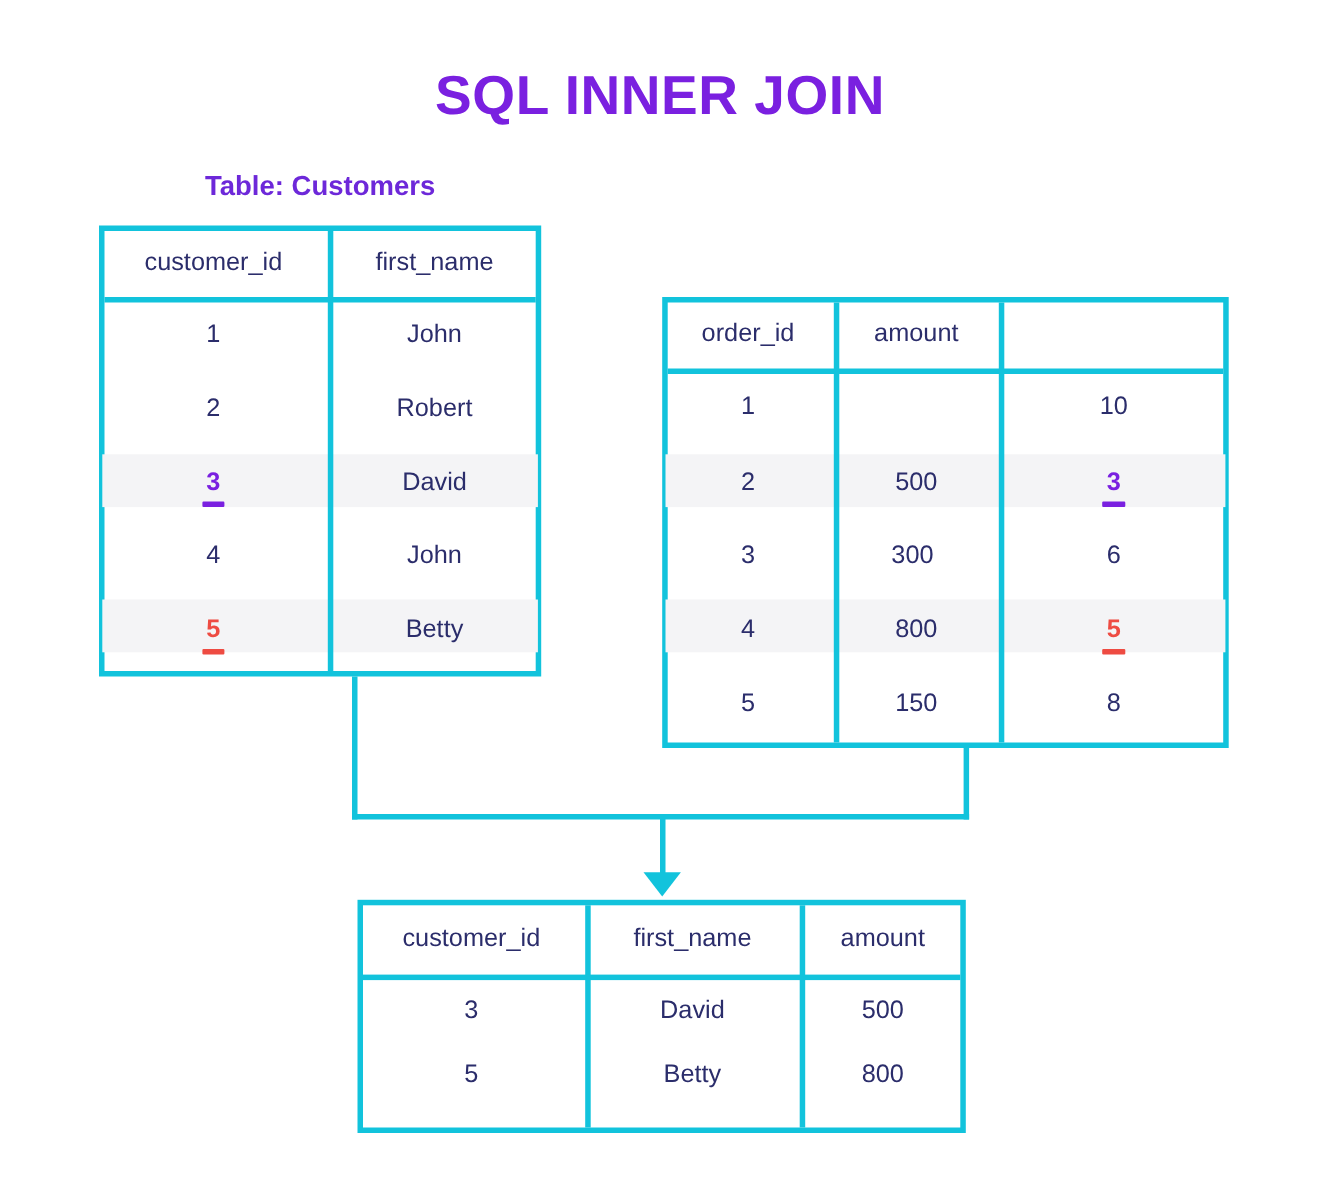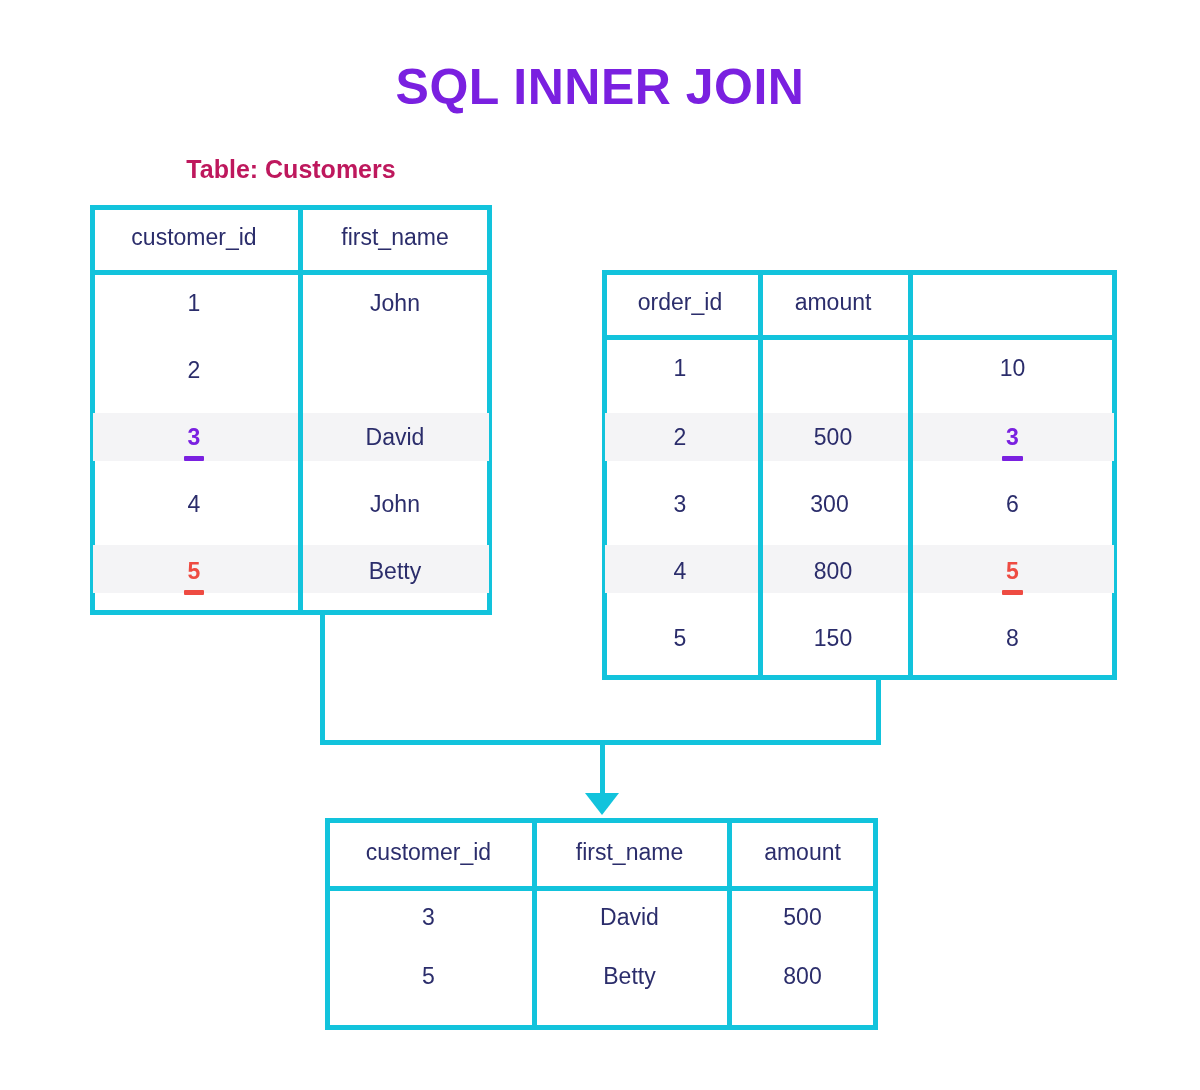--- a/index.html
+++ b/index.html
@@ -27,21 +27,21 @@
     font-weight: bold;
     letter-spacing: 0.5px;
     color: #7A20E0;
   }
 
   
   .caption {
     position: absolute;
     font-size: 25px;
     font-weight: bold;
-    color: #be185d;
+    color: #6d28d9;
     white-space: nowrap;
   }
   #caption-customers { left: 90px; top: 155px; width: 402px; text-align: center; }
   #caption-orders    { left: 602px; top: 220px; width: 515px; text-align: center; }
 
   
   .tbl {
     position: absolute;
     box-sizing: border-box;
     border: 5px solid #12C3DC;
@@ -134,20 +134,21 @@
     <div class="hline" style="top:60px;"></div>
   </div>
 
   <div class="cell hdr" style="left:90px; top:205px; width:208px; height:65px;">customer_id</div>
   <div class="cell hdr" style="left:298px; top:205px; width:194px; height:65px;">first_name</div>
 
   <div class="cell plain" style="left:90px; top:270px; width:208px; height:66px;">1</div>
   <div class="cell plain" style="left:298px; top:270px; width:194px; height:66px;">John</div>
 
   <div class="cell plain" style="left:90px; top:337px; width:208px; height:66px;">2</div>
+  <div class="cell plain" style="left:298px; top:337px; width:194px; height:66px;">Robert</div>
 
   <div class="cell plain" style="left:90px; top:404px; width:208px; height:66px;">
     <span class="key purple">3</span>
   </div>
   <div class="cell plain" style="left:298px; top:404px; width:194px; height:66px;">David</div>
 
   <div class="cell plain" style="left:90px; top:471px; width:208px; height:66px;">4</div>
   <div class="cell plain" style="left:298px; top:471px; width:194px; height:66px;">John</div>
 
   <div class="cell plain" style="left:90px; top:538px; width:208px; height:66px;">

